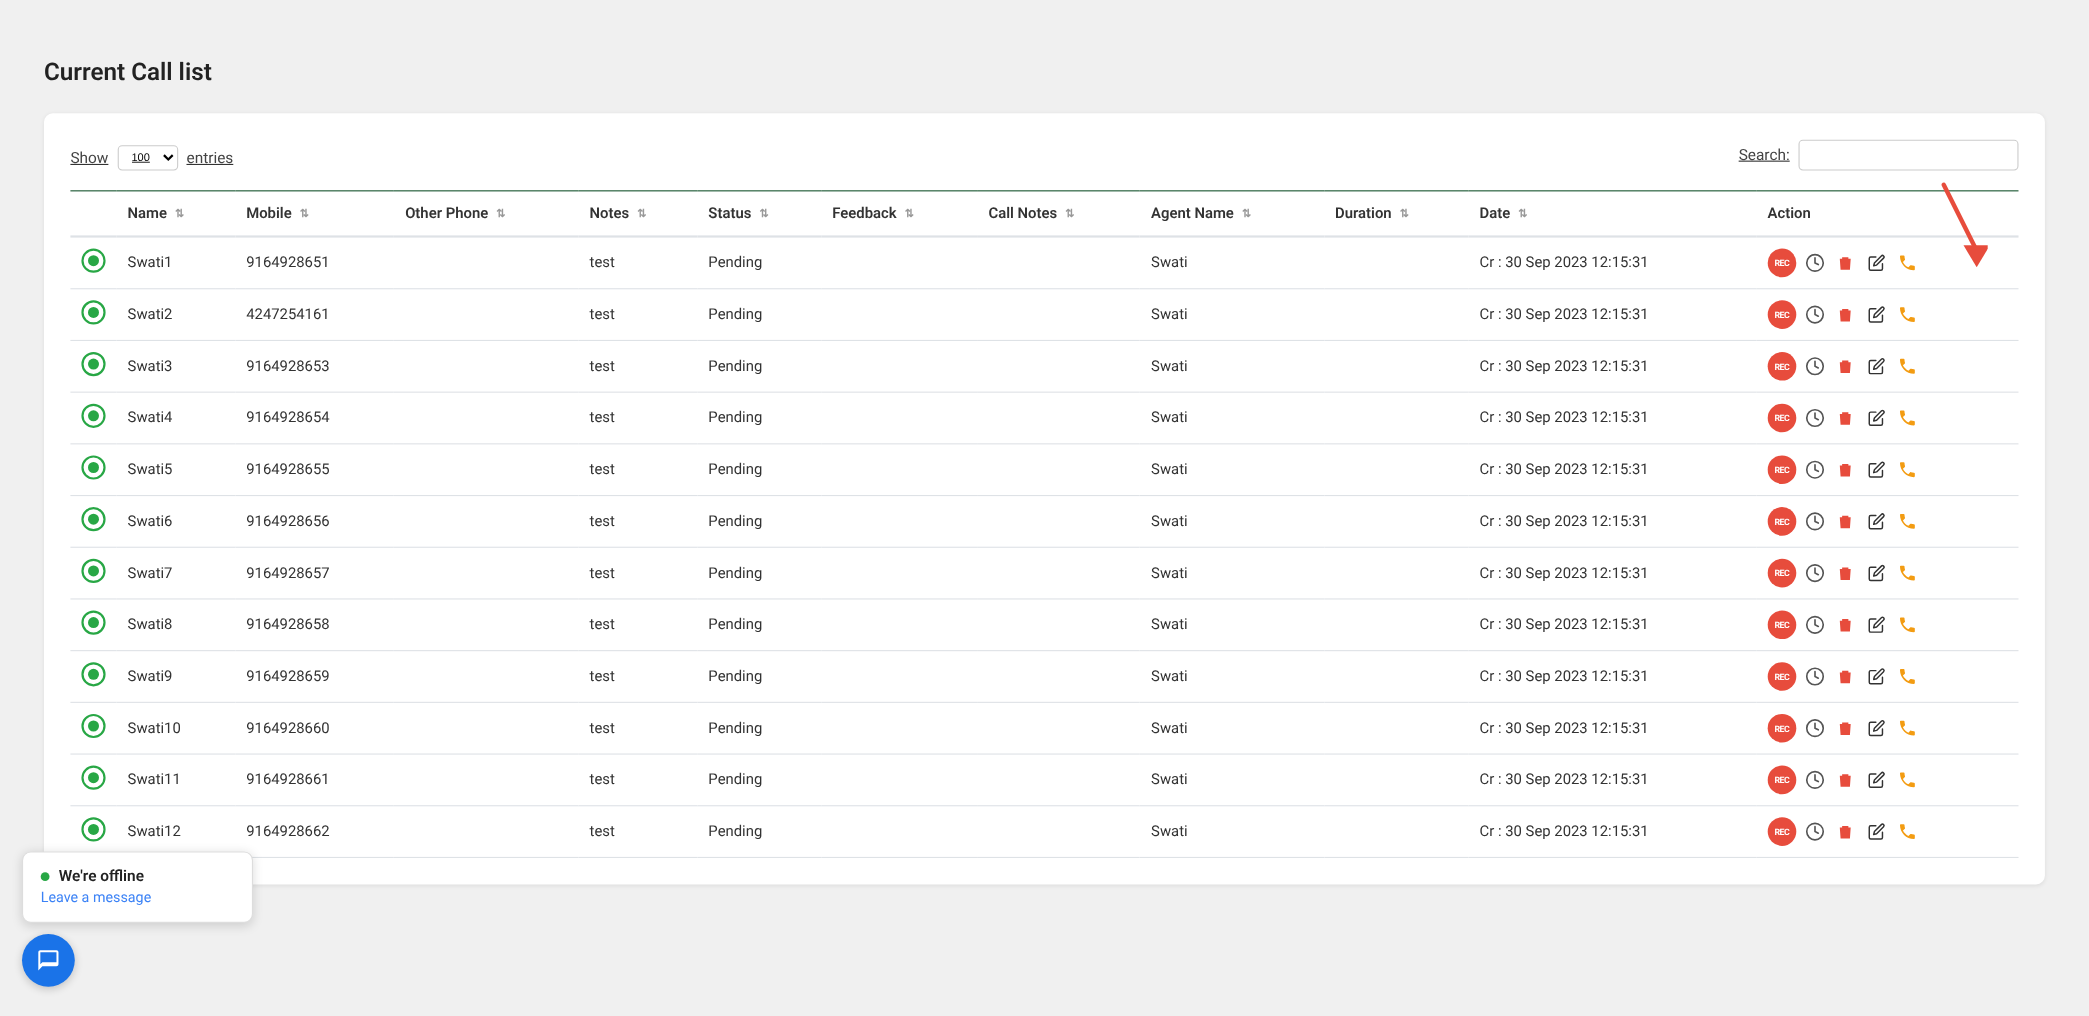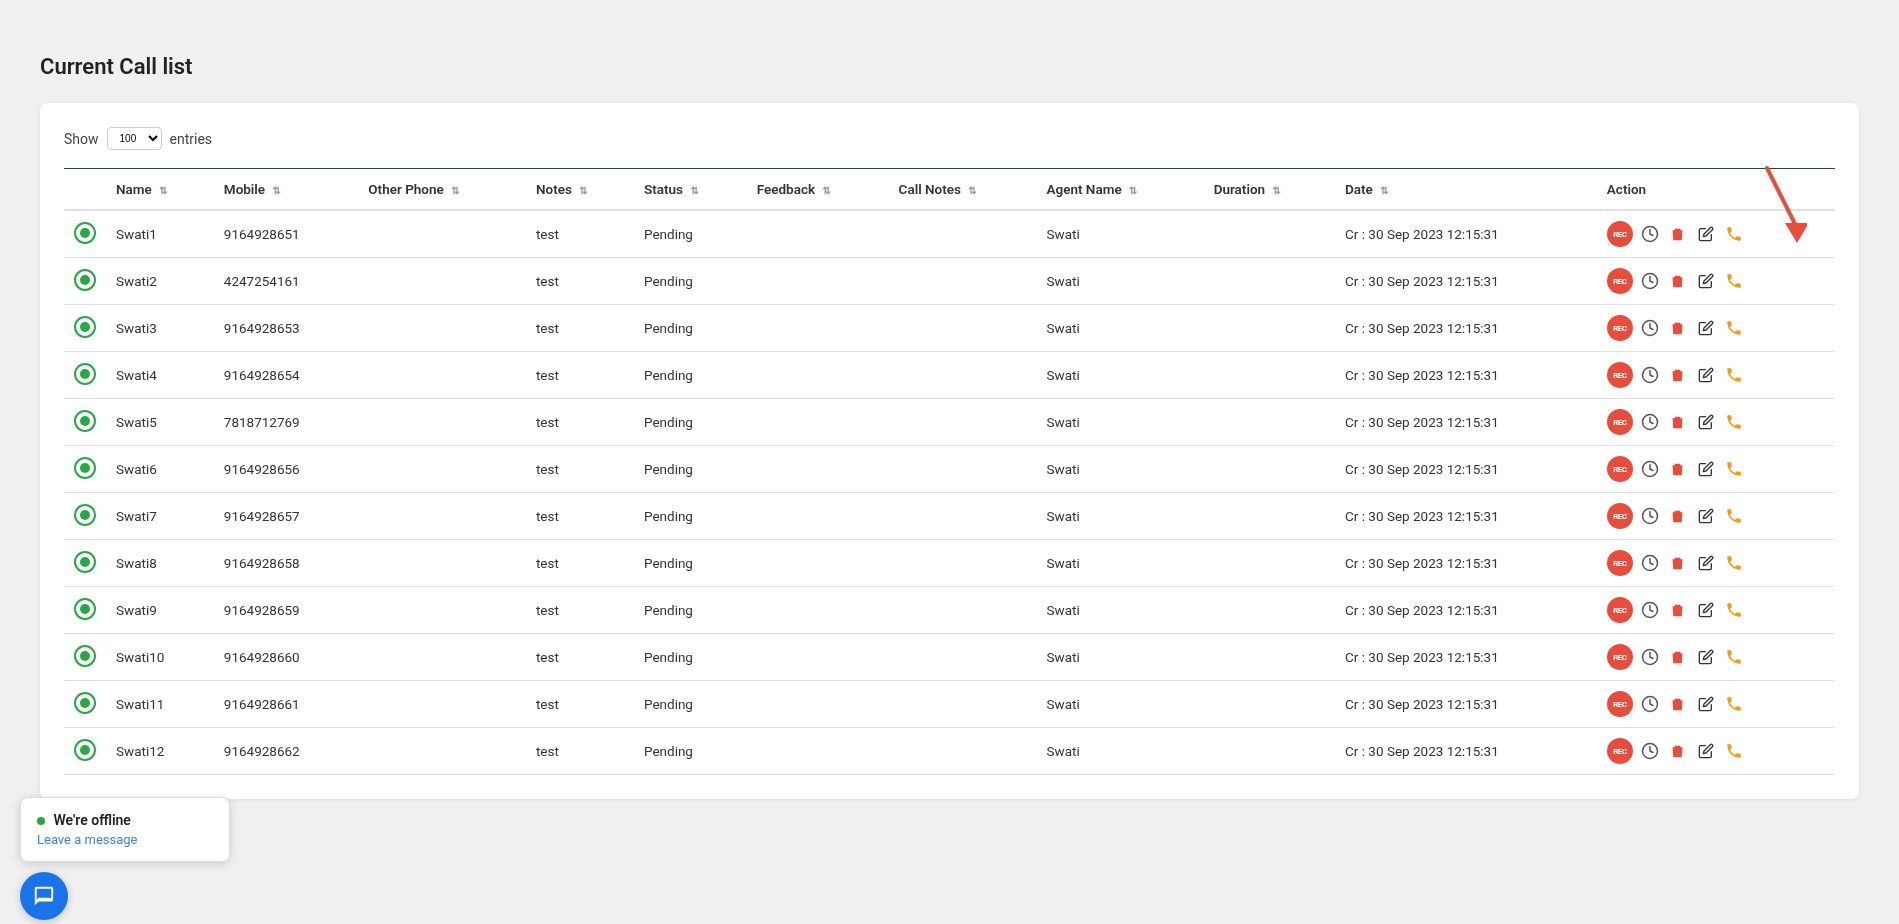--- a/index.html
+++ b/index.html
@@ -24,20 +24,21 @@
       background: #fff;
       border-radius: 8px;
       padding: 24px;
       box-shadow: 0 1px 4px rgba(0,0,0,0.08);
     }
     .table-controls {
       display: flex;
       justify-content: space-between;
       align-items: flex-end;
       margin-bottom: 18px;
+      text-decoration: underline;
     }
     .show-entries {
       display: flex;
       align-items: center;
       gap: 8px;
       color: #444;
     }
     .show-entries select {
       border: 1px solid #ccc;
       border-radius: 4px;
@@ -176,21 +177,21 @@
       cursor: pointer;
       color: #f39c12;
       font-size: 17px;
     }
     .card-relative {
       position: relative;
     }
     
     .chat-widget {
       position: fixed;
-      bottom: 4px;
+      bottom: 27px;
       left: 20px;
       z-index: 100;
     }
     .chat-button {
       width: 48px;
       height: 48px;
       border-radius: 50%;
       background: #1a73e8;
       display: flex;
       align-items: center;
@@ -249,20 +250,24 @@
       <div class="show-entries">
         <label>Show</label>
         <select>
           <option>100</option>
           <option>10</option>
           <option>25</option>
           <option>50</option>
         </select>
         <span>entries</span>
       </div>
+      <div class="search-area">
+        <label>Search:</label>
+        <input type="text" placeholder="" style="">
+      </div>
     </div>
 
     <table>
       <thead>
         <tr>
           <th style="width:40px;"></th>
           <th>Name <span class="sort-arrows">⇅</span></th>
           <th>Mobile <span class="sort-arrows">⇅</span></th>
           <th>Other Phone <span class="sort-arrows">⇅</span></th>
           <th>Notes <span class="sort-arrows">⇅</span></th>
@@ -442,21 +447,21 @@
           </svg>
         </span>
       </div>
     </td>
   </tr>
           <tr>
     <td>
       <span class="status-icon"></span>
     </td>
     <td>Swati5</td>
-    <td>7818712769</td>
+    <td>9164928655</td>
     <td></td>
     <td>test</td>
     <td>Pending</td>
     <td></td>
     <td></td>
     <td>Swati</td>
     <td></td>
     <td>Cr : 30 Sep 2023 12:15:31</td>
     <td>
       <div class="action-icons">

